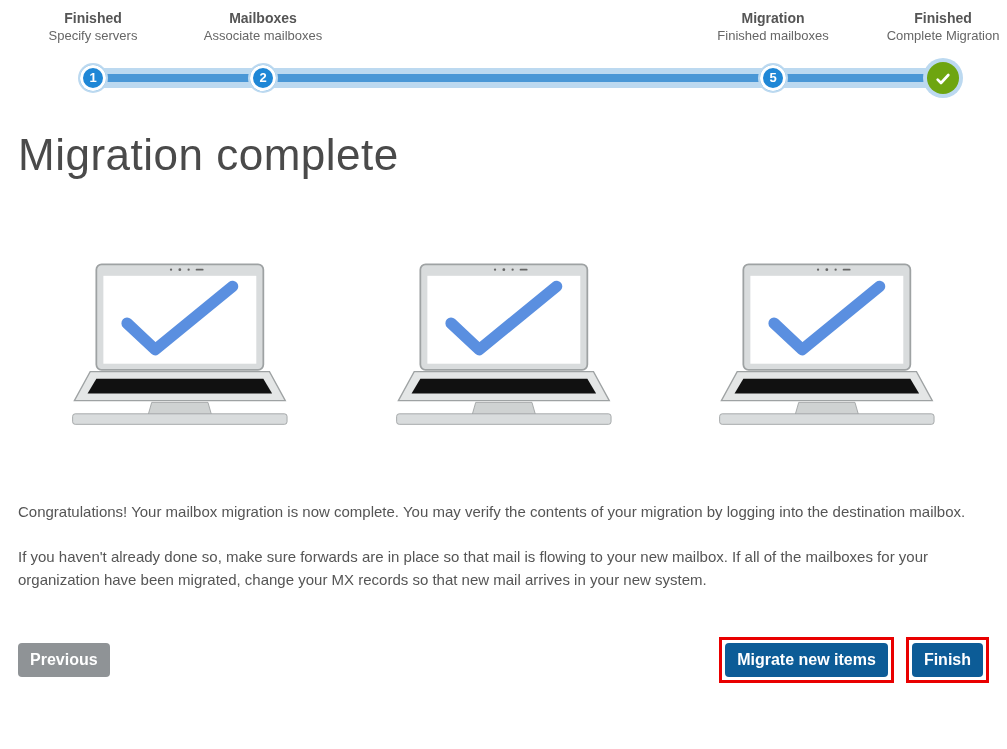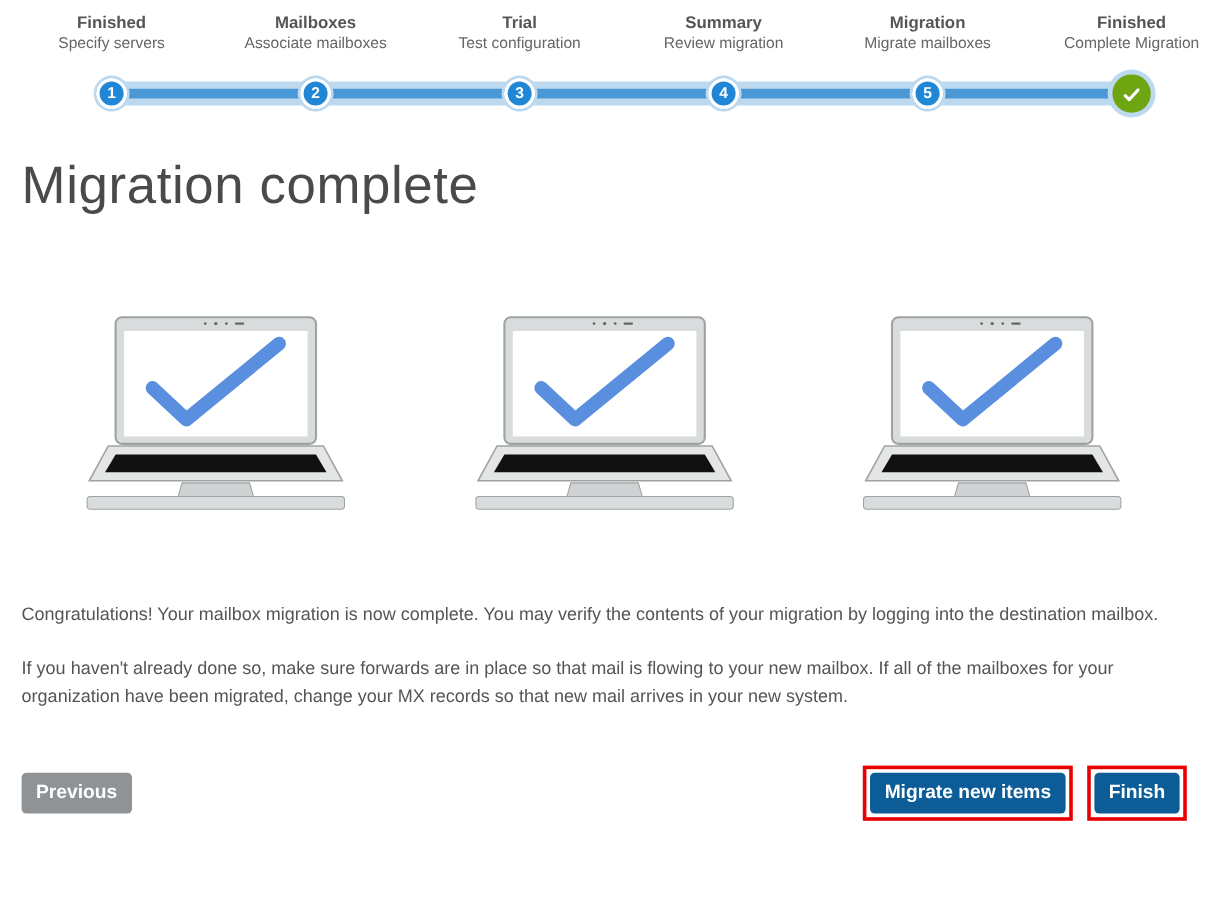--- a/index.html
+++ b/index.html
@@ -156,35 +156,25 @@
     <div class="step-sub">Specify servers</div>
     <div class="step-node">1</div>
   </div>
 
   <div class="step-col" style="left:245px">
     <div class="step-title">Mailboxes</div>
     <div class="step-sub">Associate mailboxes</div>
     <div class="step-node">2</div>
   </div>
 
-  <div class="step-col" style="left:415px">
-    <div class="step-title">Trial</div>
-    <div class="step-sub">Test configuration</div>
-    <div class="step-node">3</div>
-  </div>
-
-  <div class="step-col" style="left:585px">
-    <div class="step-title">Summary</div>
-    <div class="step-sub">Review migration</div>
-    <div class="step-node">4</div>
-  </div>
+
 
   <div class="step-col" style="left:755px">
     <div class="step-title">Migration</div>
-    <div class="step-sub">Migrate mailboxes</div>
+    <div class="step-sub">Finished mailboxes</div>
     <div class="step-node">5</div>
   </div>
 
   <div class="step-col" style="left:925px">
     <div class="step-title">Finished</div>
     <div class="step-sub">Complete Migration</div>
     <div class="step-node done">
       <svg width="16" height="16" viewBox="0 0 24 24" fill="none" stroke="#fff" stroke-width="4" stroke-linecap="round" stroke-linejoin="round">
           <polyline points="4 13 9 18 20 6"></polyline>
         </svg>

